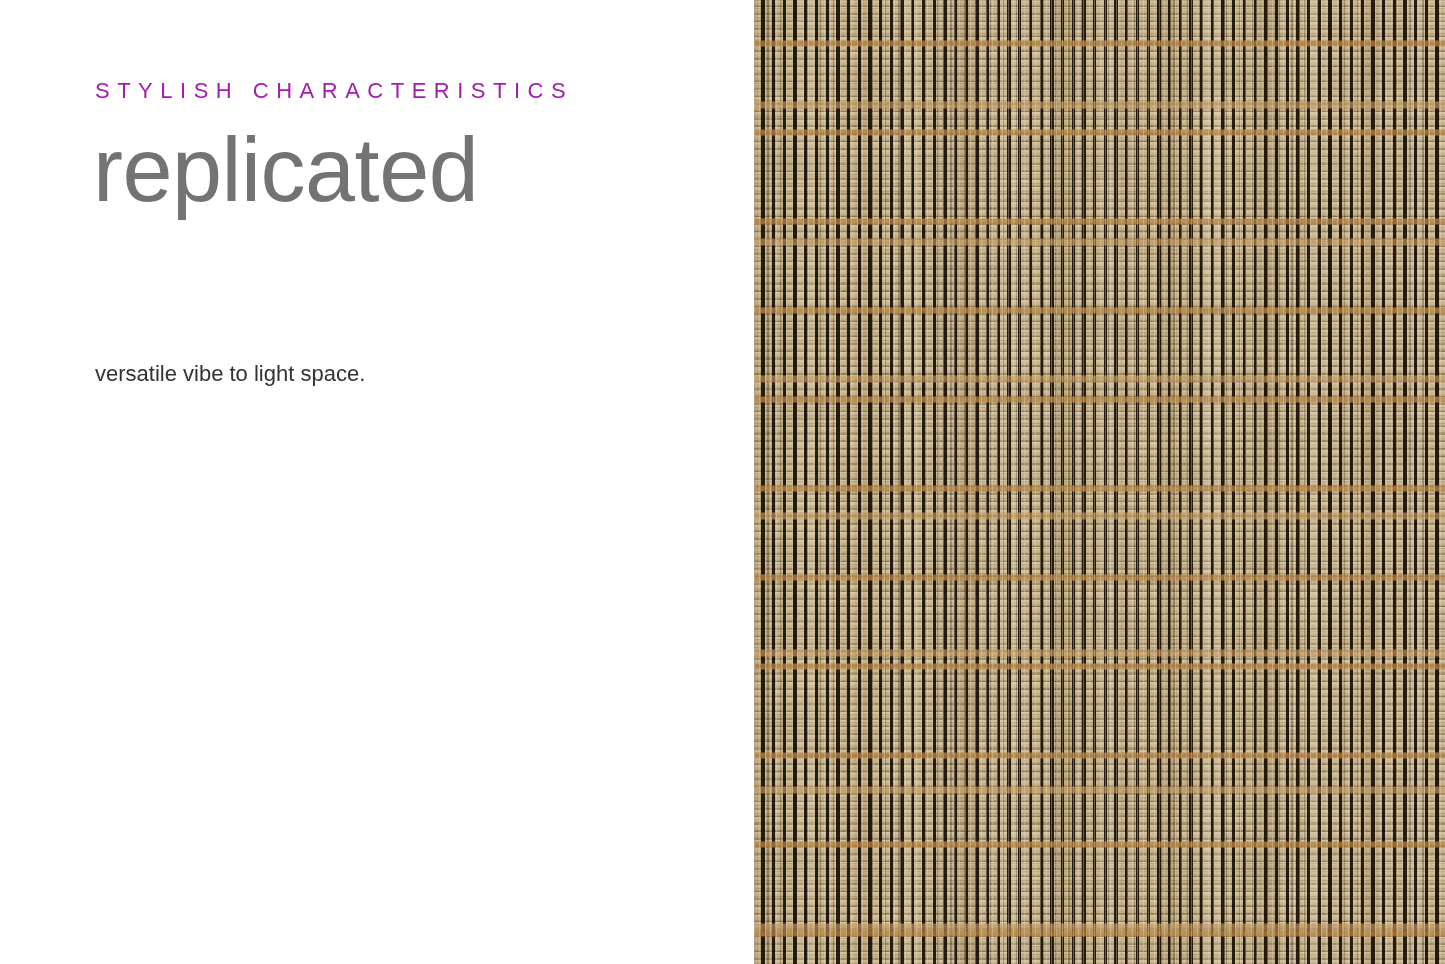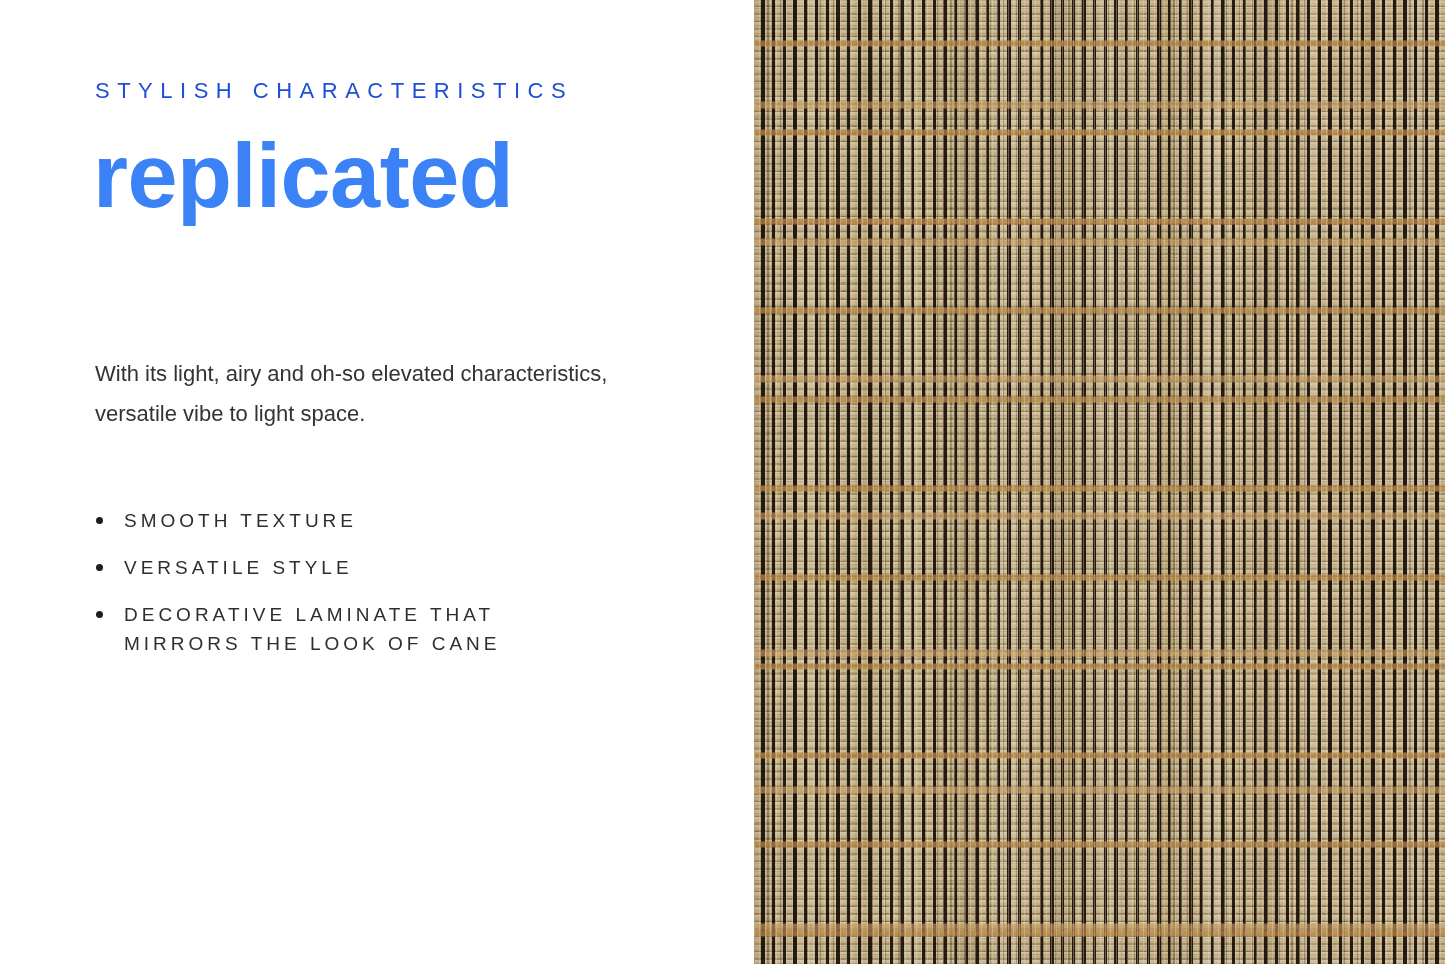--- a/index.html
+++ b/index.html
@@ -22,32 +22,32 @@
     background: #ffffff;
   }
 
   .eyebrow {
     position: absolute;
     left: 95px; top: 78px;
     font-size: 22px;
     line-height: 26px;
     letter-spacing: 7.5px;
     font-weight: 400;
-    color: #1d4ed8;
+    color: #a21caf;
     white-space: nowrap;
   }
 
   .title {
     position: absolute;
-    left: 93px; top: 125px;
+    left: 93px; top: 119px;
     font-size: 90px;
-    font-weight: 700;
+    font-weight: 400;
     line-height: 102px;
     letter-spacing: -0.5px;
-    color: #3b82f6;
+    color: #737373;
   }
   .title .line { display: block; white-space: nowrap; }
 
   .para {
     position: absolute;
     left: 95px; top: 354px;
     font-size: 22px;
     line-height: 40px;
     color: #333333;
   }
@@ -146,38 +146,23 @@
 
   <section class="panel-left">
 
     <div class="eyebrow">STYLISH CHARACTERISTICS</div>
 
     <h1 class="title">
       <span class="line">replicated</span>
     </h1>
 
     <div class="para">
-      <span class="pline">With its light, airy and oh-so elevated characteristics,</span>
       <span class="pline">versatile vibe to light space.</span>
     </div>
 
-    <ul class="features">
-      <li>
-        <span class="dot"></span>
-        <span class="feature-text">SMOOTH TEXTURE</span>
-      </li>
-      <li>
-        <span class="dot"></span>
-        <span class="feature-text">VERSATILE STYLE</span>
-      </li>
-      <li>
-        <span class="dot"></span>
-        <span class="feature-text">DECORATIVE LAMINATE THAT MIRRORS THE LOOK OF CANE</span>
-      </li>
-    </ul>
 
   </section>
 
   <section class="panel-right">
     <div class="weave"></div>
 
     <svg class="noise-blotch" width="691" height="964" xmlns="http://www.w3.org/2000/svg">
       <filter id="f-blotch" x="0%" y="0%" width="100%" height="100%">
         <feTurbulence type="fractalNoise" baseFrequency="0.012 0.035" numOctaves="3" seed="7"></feTurbulence>
         <feColorMatrix type="saturate" values="0"></feColorMatrix>

